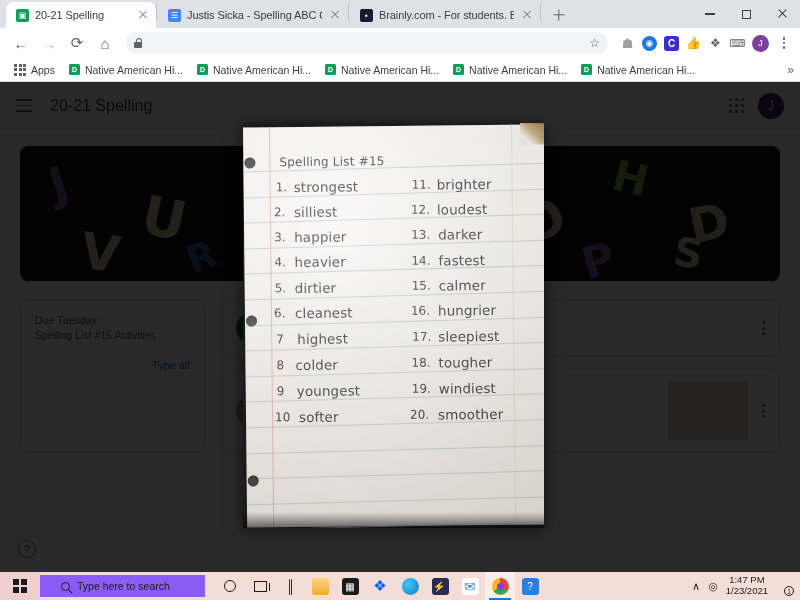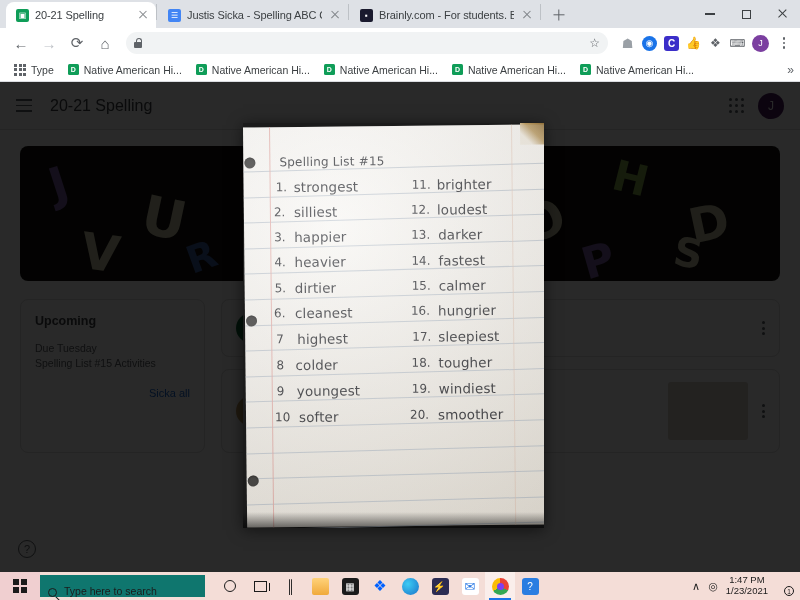--- a/index.html
+++ b/index.html
@@ -169,22 +169,22 @@
   .w-word { font-size:13.5px; letter-spacing:.1px; }
   .shadow-bottom { position:absolute; left:0; right:0; bottom:0; height:16px;
                    background: linear-gradient(180deg, rgba(0,0,0,0) 0%, rgba(0,0,0,.55) 100%); }
 
   
   .taskbar { height:28px; background:#f4ddd7; display:flex; align-items:center; position:relative;}
   .start { width:40px; height:28px; display:flex; align-items:center; justify-content:center;
            background:#f0cfd0; }
   .win-logo { display:grid; grid-template-columns:repeat(2,6px); grid-template-rows:repeat(2,6px); gap:1.5px;}
   .win-logo i { background:#1b1b1b; display:block; }
-  .tb-search { width:165px; height:22px; background:#0f766e; display:flex; align-items:flex-end;
-               gap:7px; padding:0 8px; }
+  .tb-search { width:165px; height:22px; background:#8b5cf6; display:flex; align-items:center;
+               gap:7px; padding:0 21px; }
   .tb-search .mag { width:9px; height:9px; border:1.4px solid #1b1b1b; border-radius:50%; position:relative; flex:0 0 9px;}
   .tb-search .mag::after { content:''; position:absolute; right:-4px; bottom:-3px; width:5px; height:1.4px;
                            background:#1b1b1b; transform: rotate(45deg);}
   .tb-search span { font-size:10.5px; color:#1b1b1b; }
   .tb-icons { display:flex; align-items:center; gap:0; margin-left:10px;}
   .tbi { width:30px; height:28px; display:flex; align-items:center; justify-content:center; position:relative;}
   .cortana-o { width:12px; height:12px; border:1.6px solid #1b1b1b; border-radius:50%;}
   .taskview { width:13px; height:11px; border:1.5px solid #1b1b1b; position:relative;}
   .taskview::after { content:''; position:absolute; right:-4px; top:1px; width:2px; height:8px;
                      border-right:1.5px solid #1b1b1b;}
@@ -280,21 +280,21 @@
           <i></i>
           <i></i>
           <i></i>
           <i></i>
           <i></i>
           <i></i>
           <i></i>
           <i></i>
           <i></i>
         </span>
-      <span>Type</span>
+      <span>Apps</span>
     </div>
     <div class="bm">
       <span class="bm-doc">D</span>
       <span>Native American Hi...</span>
     </div>
     <div class="bm">
       <span class="bm-doc">D</span>
       <span>Native American Hi...</span>
     </div>
     <div class="bm">
@@ -352,24 +352,23 @@
           <span class="letter" style="left:22%;top:66%;font-size:38px;color:#3a5ba0;transform:rotate(-20deg)">R</span>
           <span class="letter" style="left:36%;top:62%;font-size:46px;color:#cfc49e;transform:rotate(16deg)">M</span>
           <span class="letter" style="left:50%;top:68%;font-size:40px;color:#b05a3a;transform:rotate(-10deg)">A</span>
           <span class="letter" style="left:62%;top:60%;font-size:52px;color:#cfcaa6;transform:rotate(26deg)">G</span>
           <span class="letter" style="left:74%;top:66%;font-size:44px;color:#7d5ba6;transform:rotate(-16deg)">P</span>
           <span class="letter" style="left:86%;top:62%;font-size:40px;color:#cfc9a8;transform:rotate(10deg)">S</span>
         </div>
 
         <div class="gc-cols">
           <div class="upcoming">
-            <div class="up-title">Upcoming</div>
             <div class="up-due">Due Tuesday</div>
             <div class="up-item">Spelling List #15 Activities</div>
-            <div class="up-viewall">Sicka all</div>
+            <div class="up-viewall">Type all</div>
           </div>
 
           <div class="stream">
             <div class="card">
               <span class="card-icon">📋</span>
               <span class="card-text">Spelling List #15 Activities</span>
               <span class="card-kebab">
                   <i></i>
                   <i></i>
                   <i></i>

